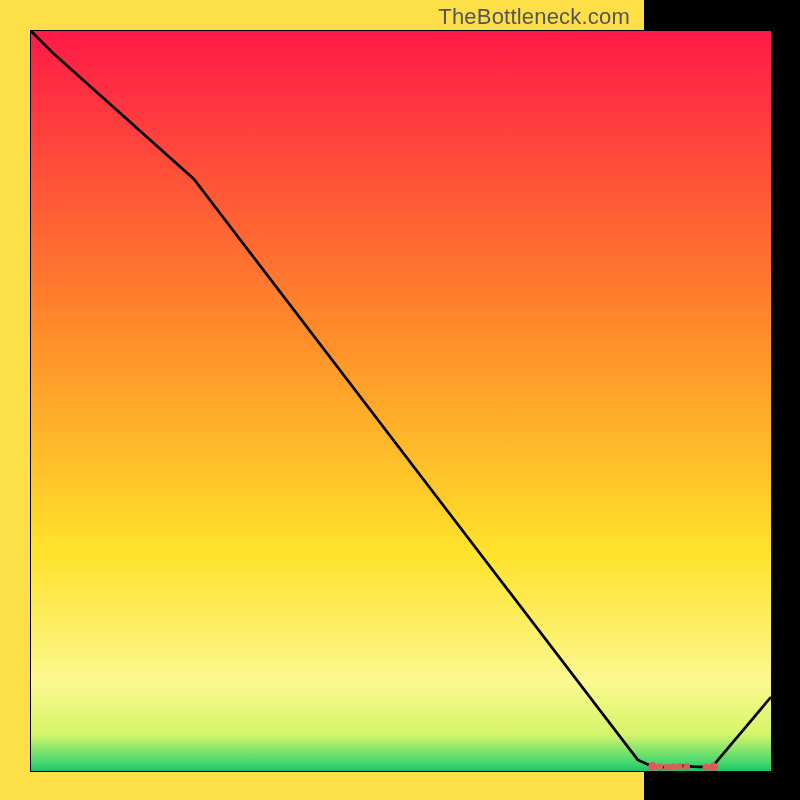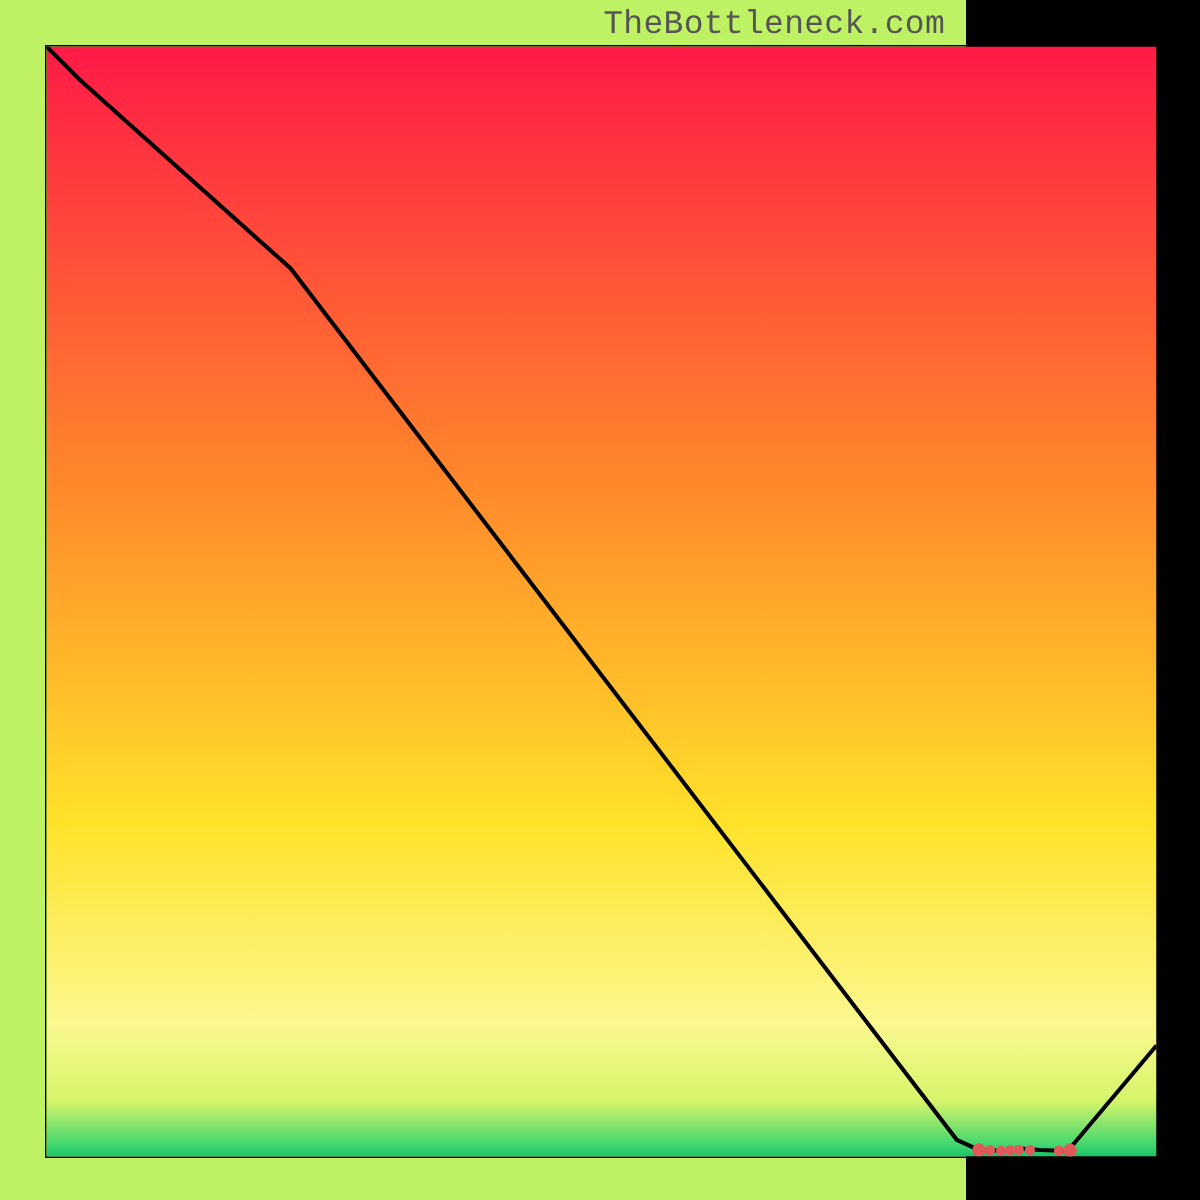--- a/index.html
+++ b/index.html
@@ -8,22 +8,21 @@
     width: 800px;
     height: 800px;
     background: #000;
     font-family: Arial, Helvetica, sans-serif;
     overflow: hidden;
   }
   .outer {
     position: relative;
     width: 644px;
     height: 800px;
-    background: #bef264;
-    font-family: Liberation Mono, monospace;
+    background: #fde047;
   }
   .watermark {
     position: absolute;
     top: 4px;
     right: 14px;
     color: #555;
     font-size: 22px;
     font-weight: 500;
     letter-spacing: 0.2px;
   }

